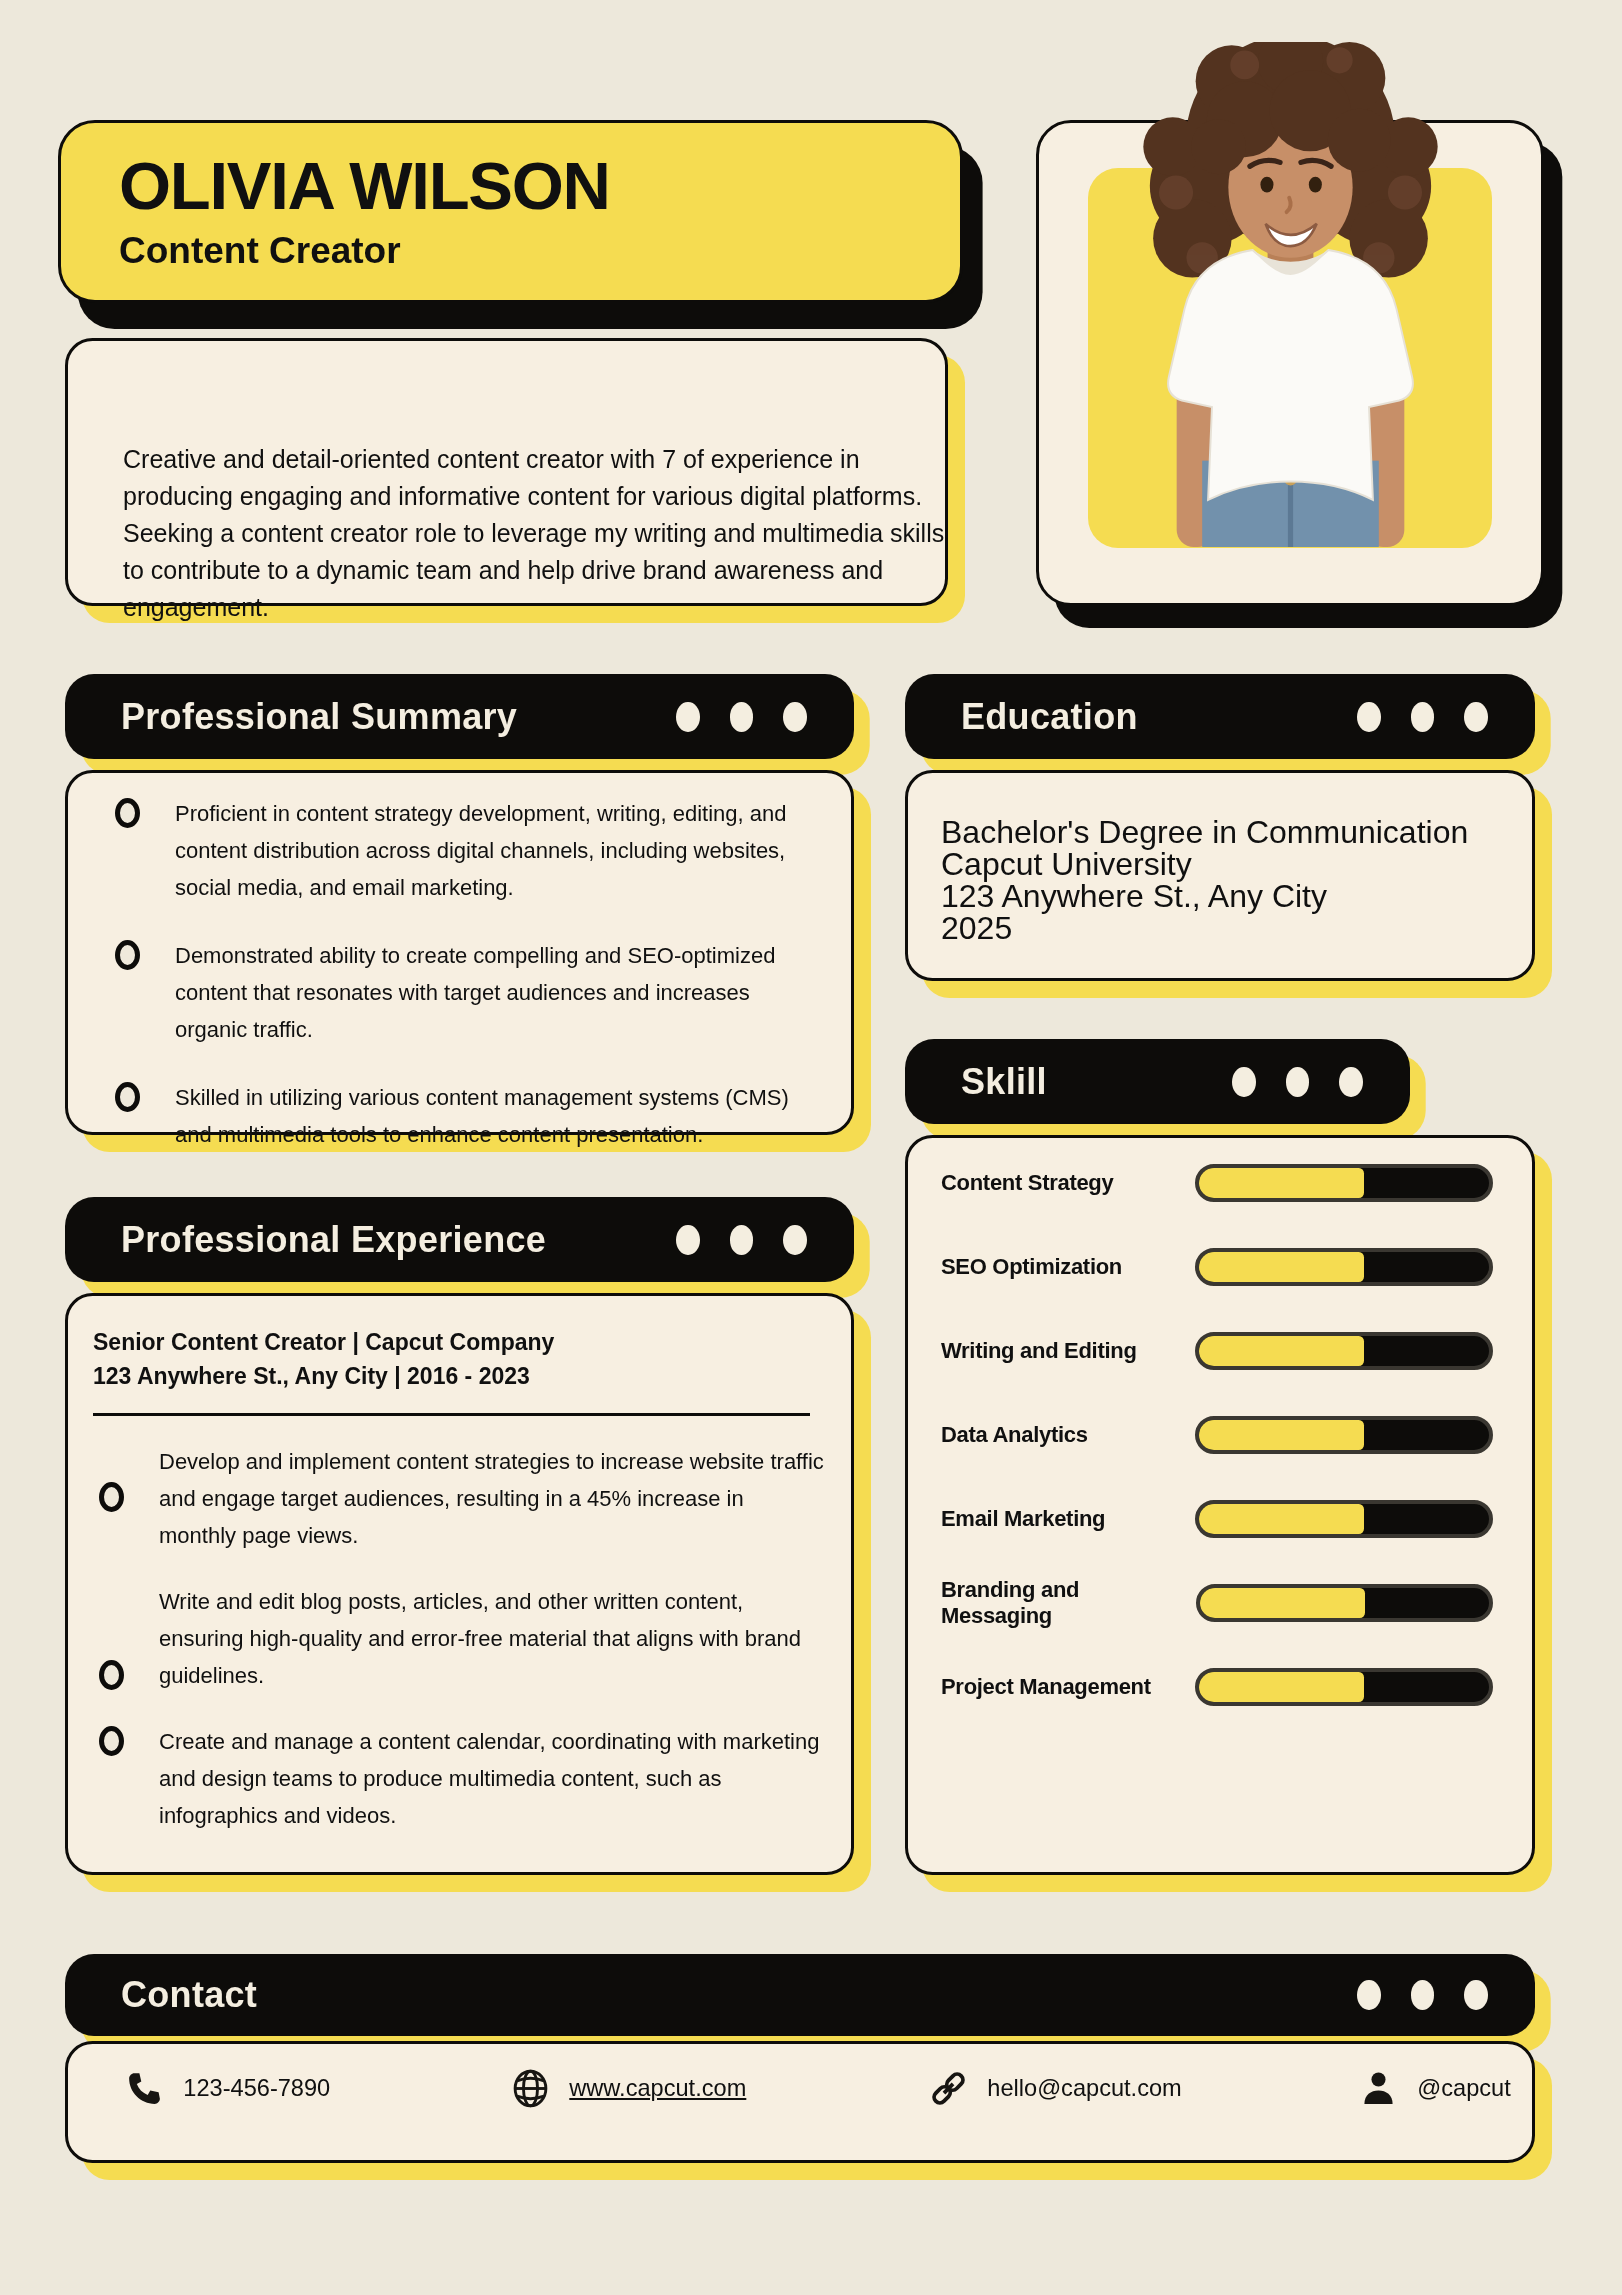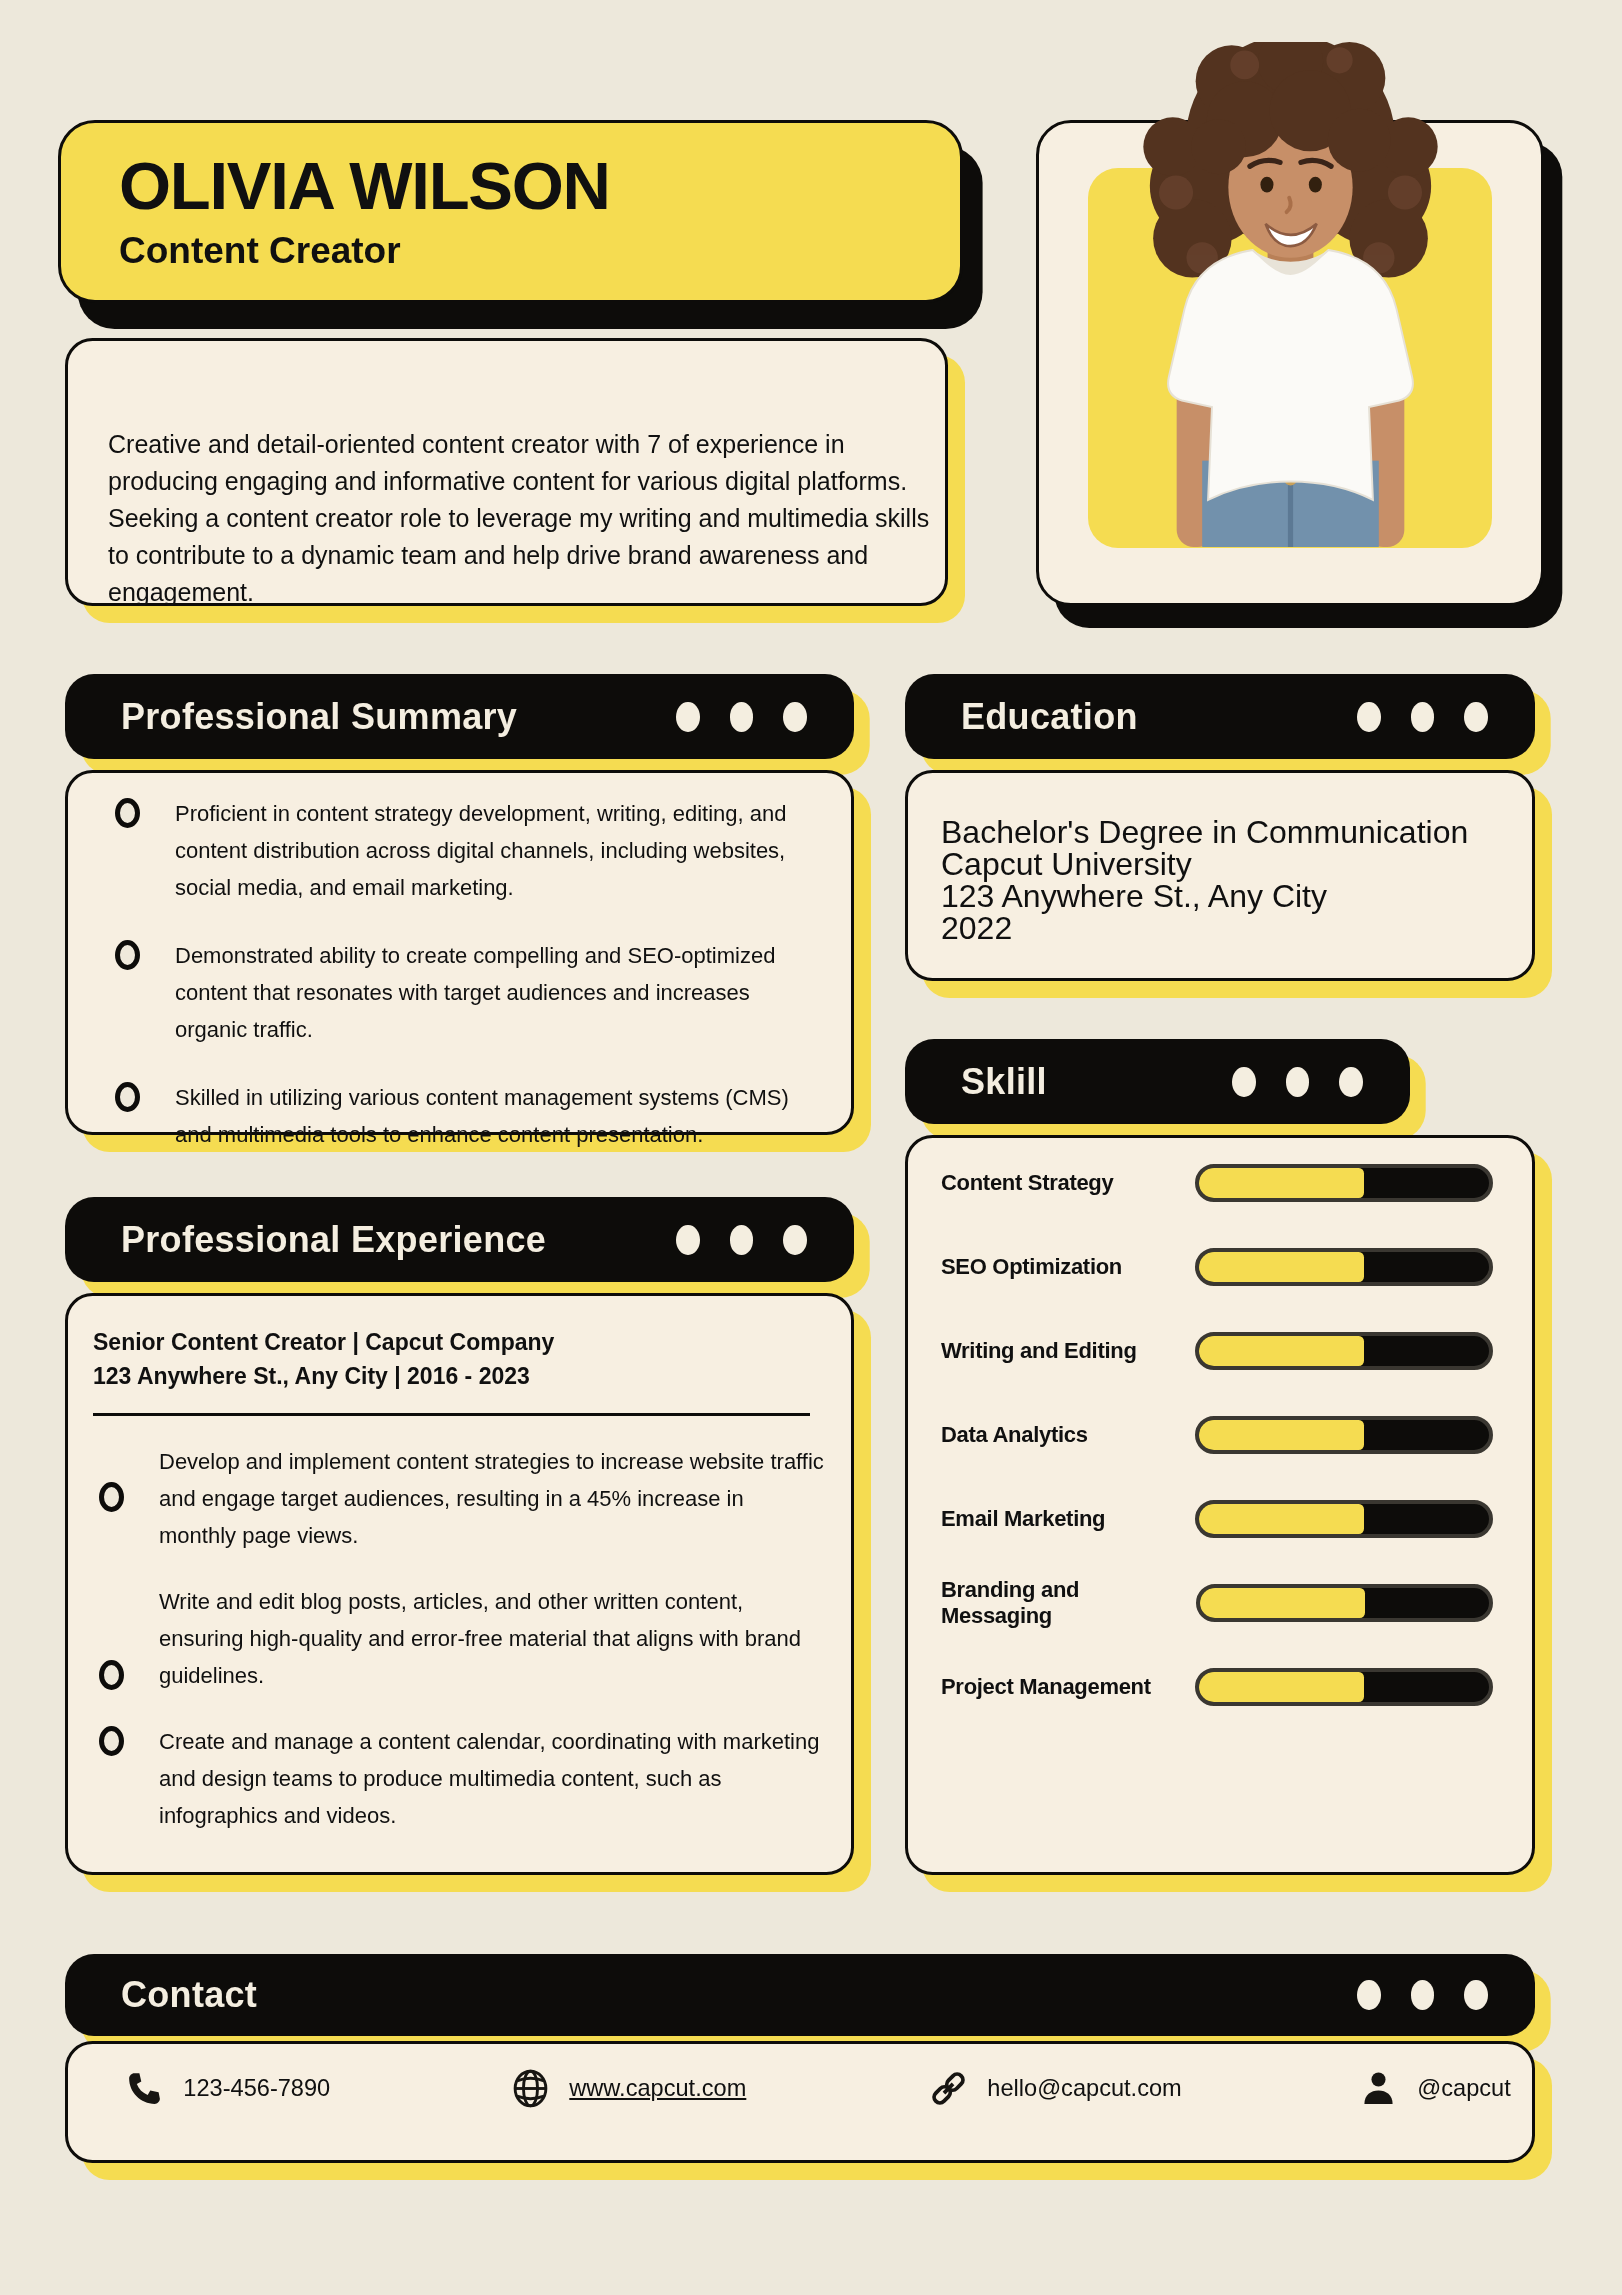--- a/index.html
+++ b/index.html
@@ -22,21 +22,21 @@
   
   .name-card{
     position:absolute;left:58px;top:120px;width:905px;height:183px;
     background:#F5DC51;border:3.9px solid #0D0C0A;border-radius:37px;box-sizing:border-box;
     box-shadow:19.6px 26px 0 0 #0D0C0A;padding:26px 0 0 58px;
   }
   .name{font-size:67px;font-weight:700;letter-spacing:-1.3px;margin:0;line-height:1.1;}
   .role{font-size:37px;font-weight:700;margin:9.2px 0 0 0;line-height:1;}
   
   .intro-card{left:65px;top:338px;width:883px;height:268px;padding:85px 39px 0 40px;}
-  .intro-text{margin:0;font-size:25px;line-height:37px;width:831px;}
+  .intro-text{margin:15px;font-size:25px;line-height:37px;width:831px;}
   
   .photo-card{left:1036px;top:120px;width:508px;height:486px;border-radius:35px;box-shadow:18.3px 22px 0 0 #0D0C0A;}
   .photo-yellow{position:absolute;left:1088px;top:168px;width:404px;height:380px;background:#F5DC51;border-radius:30px;}
   .portrait{position:absolute;left:1081px;top:42px;width:419px;height:505px;}
   
   .summary-body{left:65px;top:770px;width:789px;height:365px;padding:22px 0 0 16px;}
   .bullet-row{display:flex;align-items:flex-start;gap:35px;padding:0 26px 0 31px;margin-bottom:31px;}
   .bullet-circle{flex:0 0 auto;width:25px;height:30px;border:5.9px solid #0D0C0A;border-radius:50%;background:#EFE9DB;margin-top:2.6px;box-sizing:border-box;}
   .bullet-text{margin:0;font-size:22px;line-height:37px;}
   .edu-body{left:905px;top:770px;width:630px;height:211px;padding:43px 26px 0 33px;}
@@ -158,21 +158,21 @@
     <span class="dots">
         <span></span>
         <span></span>
         <span></span>
       </span>
   </div>
   <div class="card sh-yellow edu-body">
     <p class="edu-line">Bachelor's Degree in Communication</p>
     <p class="edu-line">Capcut University</p>
     <p class="edu-line">123 Anywhere St., Any City</p>
-    <p class="edu-line">2022</p>
+    <p class="edu-line">2025</p>
   </div>
 
   <div class="sec-header" style="left:905px;top:1039px;width:505px;height:85px;">
     <span class="sec-title">Sklill</span>
     <span class="dots">
         <span></span>
         <span></span>
         <span></span>
       </span>
   </div>

